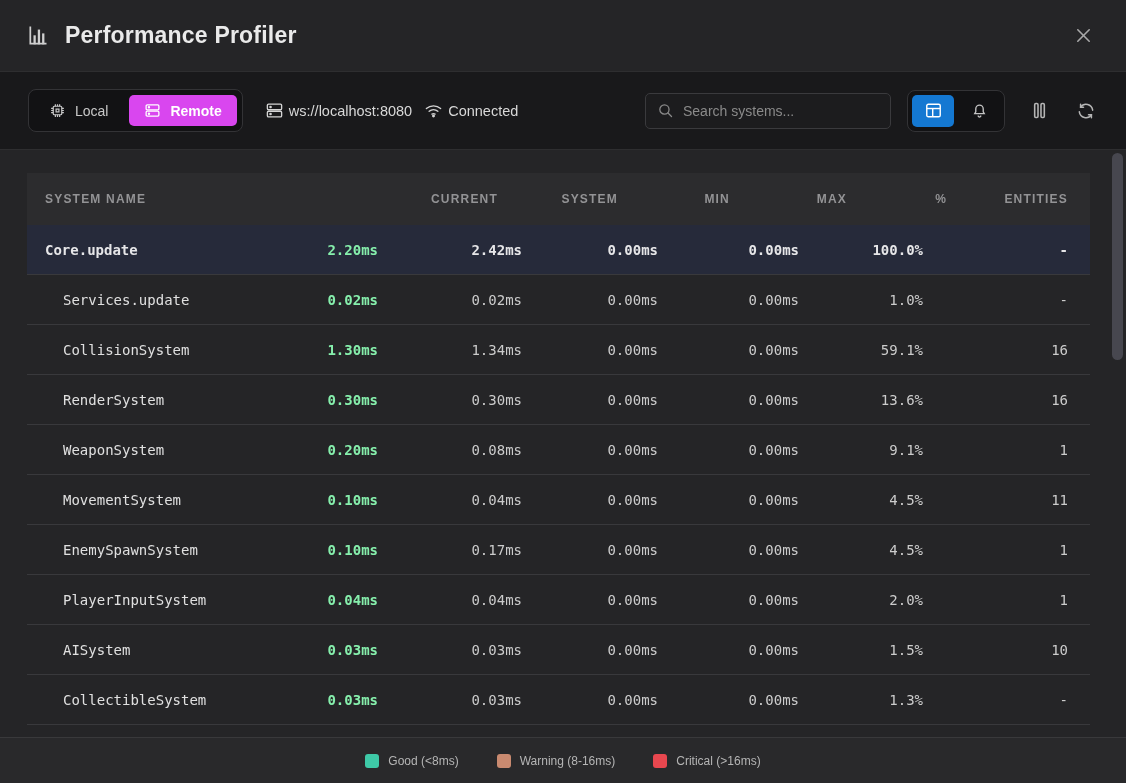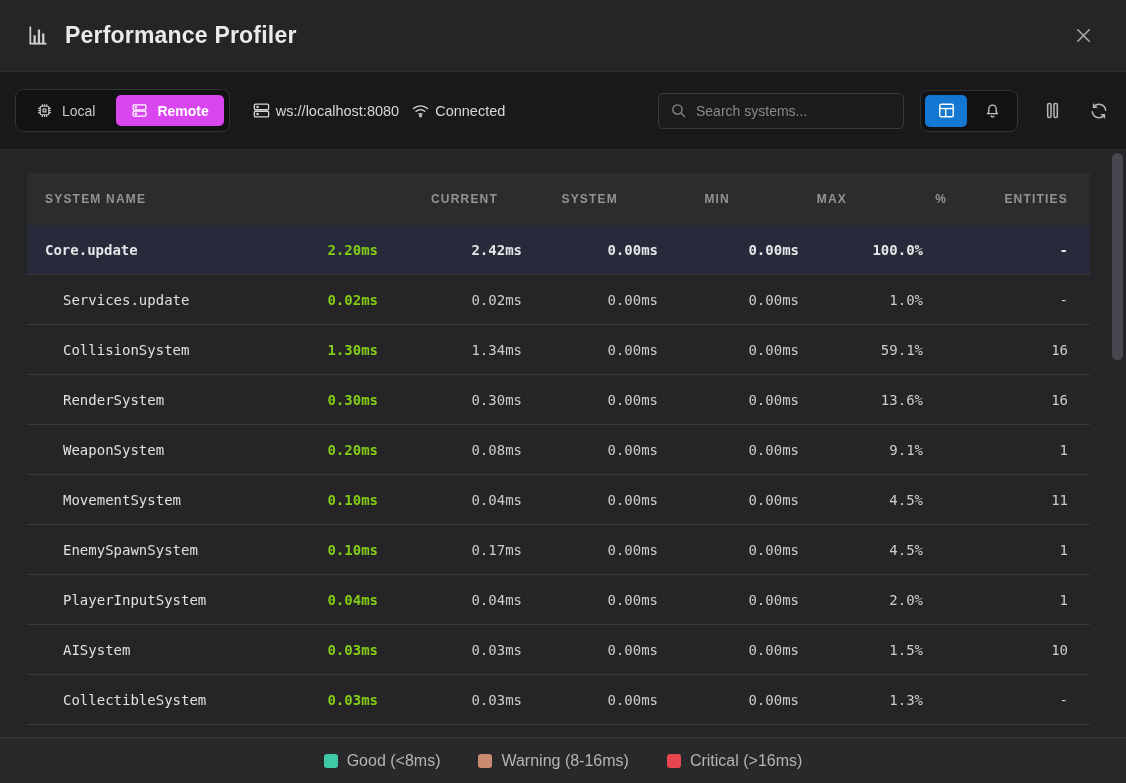--- a/index.html
+++ b/index.html
@@ -21,21 +21,21 @@
   .close-btn {
     margin-left:auto; background:none; border:none; cursor:pointer;
     display:flex; align-items:center; justify-content:center;
     width:34px; height:34px;
   }
 
   
   .toolbar {
     height:79px; background:#19191b;
     border-top:1px solid #2e2e30; border-bottom:1px solid #2e2e30;
-    display:flex; align-items:center; padding:0 15px; gap:16px;
+    display:flex; align-items:center; padding:0 28px; gap:16px;
   }
   .seg-group {
     display:flex; gap:6px; align-items:center;
     background:#121214; border:1px solid #333336; border-radius:8px; padding:5px;
   }
   .seg-btn {
     display:flex; align-items:center; gap:9px; padding:7px 15px;
     border-radius:5px; background:transparent; border:none; cursor:pointer;
     color:#c8c8c8; font-size:14px; font-family:inherit;
   }
@@ -91,35 +91,35 @@
   .indent-1 .cell.name { padding-left:36px; }
   .cell.num { text-align:right; padding-right:22px; }
   .hcell.name { flex:1; padding-left:18px; }
   .hcell.num { text-align:right; padding-right:22px; }
   .col-current  { width:115px; }
   .col-average  { width:120px; }
   .col-min      { width:112px; }
   .col-max      { width:117px; }
   .col-percent  { width:100px; }
   .col-entities { width:121px; }
-  .trow .cell.current { font-weight:700; color:#84cc16; }
+  .trow .cell.current { font-weight:700; color:#86efac; }
 
   
   .scrollbar-thumb {
     position:absolute; right:3px; top:3px; width:11px; height:207px;
     background:#47474f; border-radius:6px; cursor:pointer;
   }
 
   
   .legendbar {
     position:absolute; left:0; right:0; bottom:0; height:46px;
     background:#29292b; border-top:1px solid #39393b;
     display:flex; align-items:center; justify-content:center; gap:38px;
   }
-  .legend-item { display:flex; align-items:center; gap:9px; color:#b5b5b5; font-size:16px; }
+  .legend-item { display:flex; align-items:center; gap:9px; color:#b5b5b5; font-size:12px; }
   .legend-swatch { width:14px; height:14px; border-radius:3px; }
 
   svg { display:block; }
 </style>
 </head>
 <body>
 
 <div class="window">
 
   <div class="titlebar">

